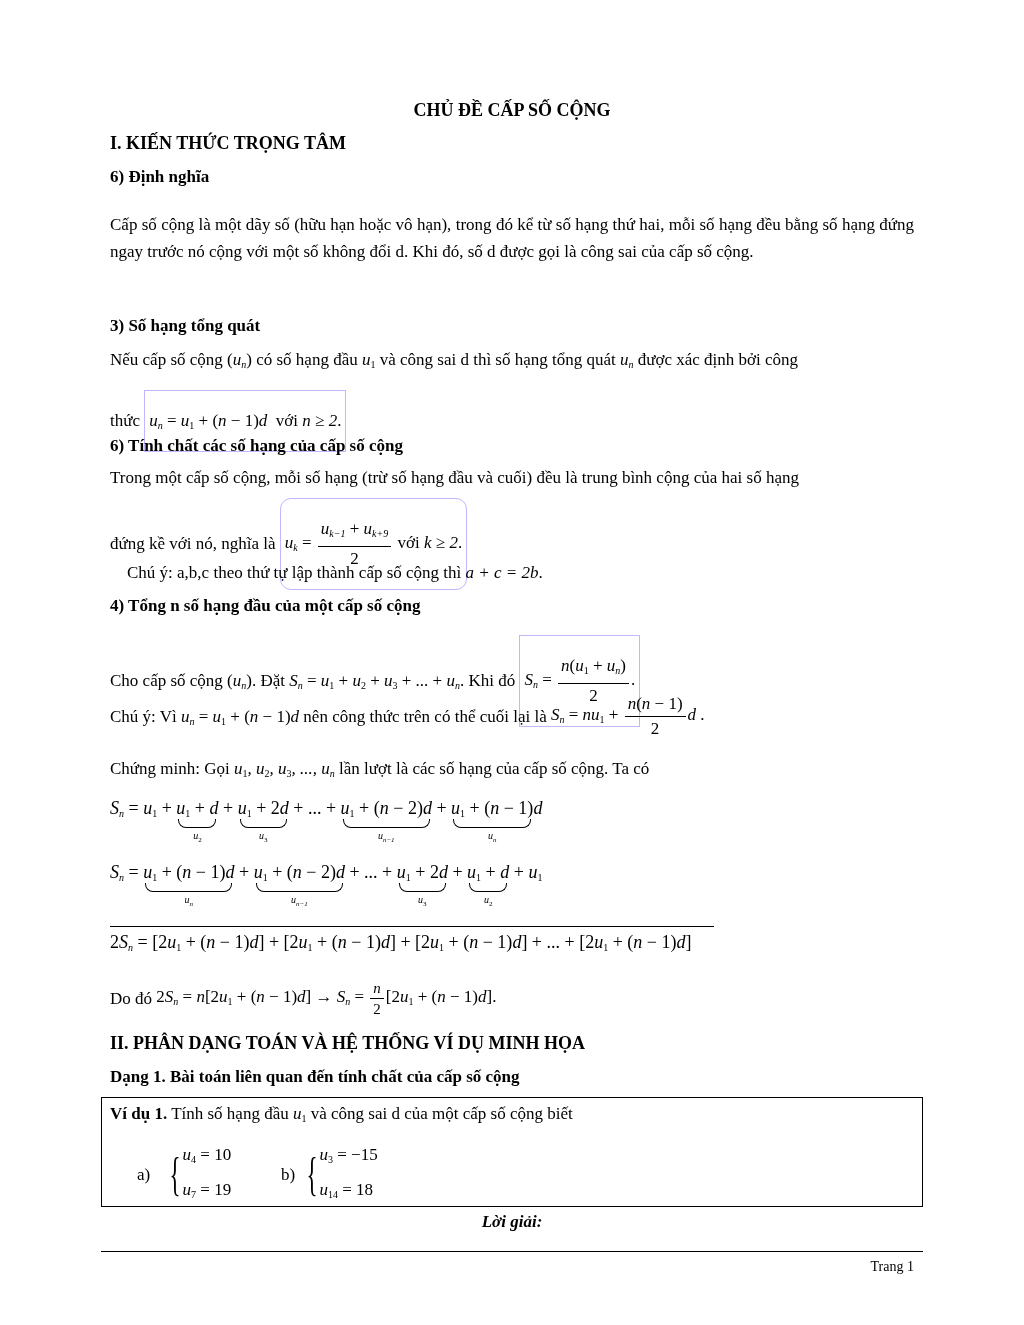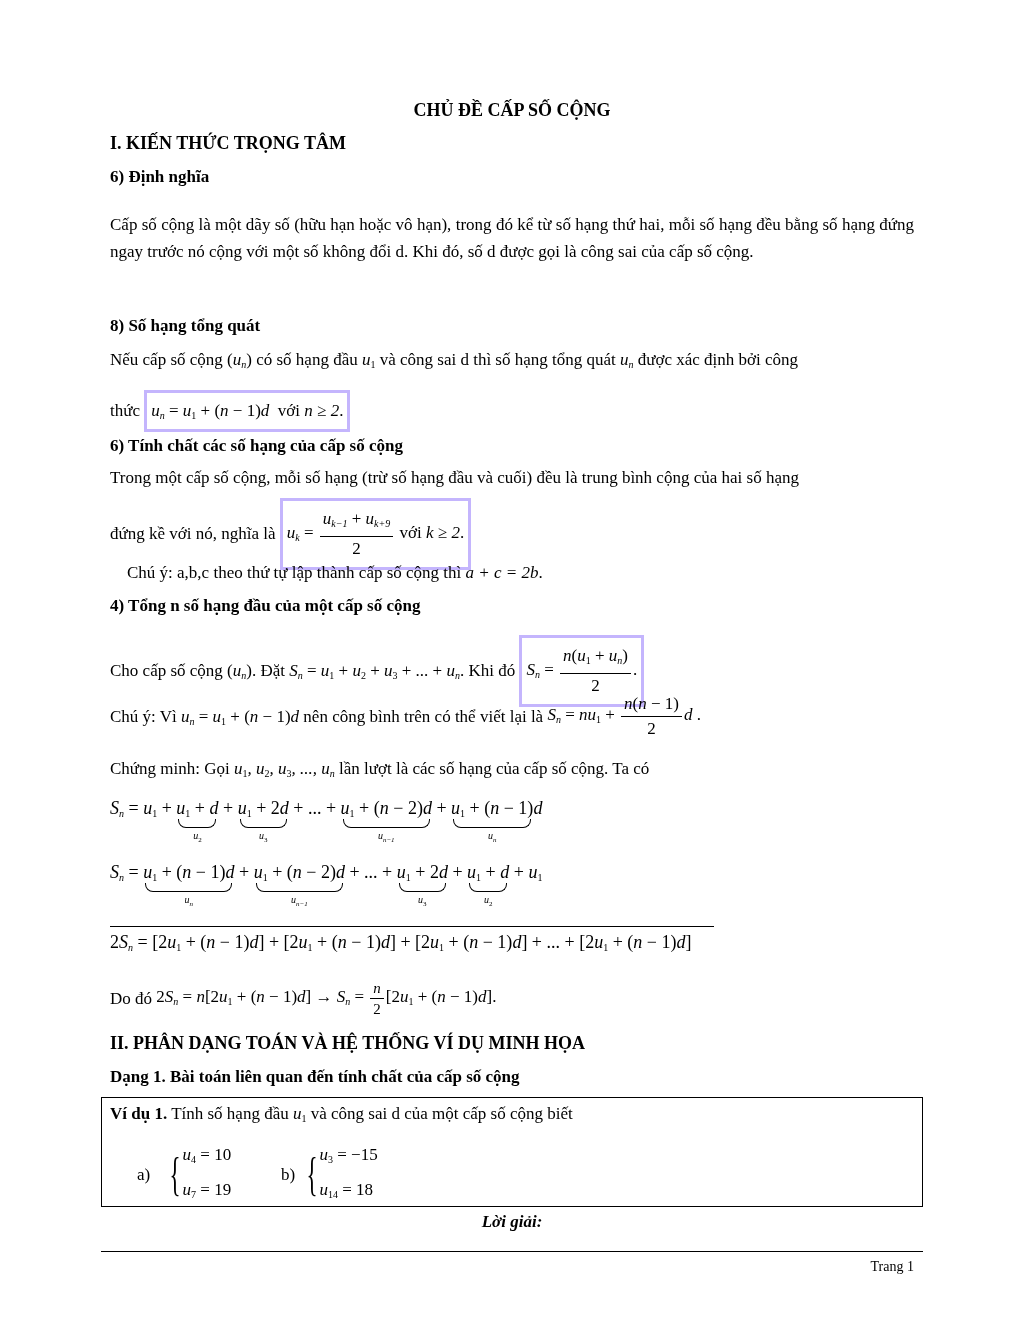--- a/index.html
+++ b/index.html
@@ -4,21 +4,21 @@
 <style>
   html, body { margin: 0; padding: 0; background: #ffffff; }
   body { width: 1024px; height: 1325px; position: relative; overflow: hidden;
          font-family: "Liberation Serif", serif; color: #000; font-size: 17px; }
   .abs { position: absolute; white-space: nowrap; }
   .b { font-weight: bold; }
   .i { font-style: italic; }
   .m { font-family: "Liberation Serif", serif; font-style: italic; }
   .up { font-style: normal; }
   sub { font-size: 10px; vertical-align: -3px; font-style: italic; }
-  .boxed { border: 3px solid #c4b5fd; padding: 8px 4px; display: inline-block; }
+  .boxed { border: 1px solid #c4b5fd; padding: 20px 4px; display: inline-block; }
   .frac { display: inline-block; vertical-align: middle; text-align: center; margin: 0 2px; }
   .frac .num { display: block; border-bottom: 1px solid #000; padding: 0 3px 2px 3px; line-height: 20px; }
   .frac .den { display: block; padding-top: 2px; line-height: 20px; font-style: normal; }
   .para { left: 110px; width: 804px; white-space: normal; text-align: justify; line-height: 27px; }
   .ub { display: inline-block; text-align: center; vertical-align: top; }
   .ub .term { display: block; }
   .ub .brace { display: block; height: 8px; border: 1px solid #000; border-top: none;
                border-radius: 0 0 8px 8px; margin: 0 2px; }
   .ub .lbl { display: block; font-size: 10px; font-style: italic; line-height: 12px; margin-top: 2px; }
   .sys { display: inline-block; vertical-align: middle; }
@@ -31,39 +31,39 @@
 <body>
 
 <div class="abs b" style="left:0; width:1024px; text-align:center; top:100px; font-size:18px;">CHỦ ĐỀ CẤP SỐ CỘNG</div>
 
 <div class="abs b" style="left:110px; top:133px; font-size:18px;">I. KIẾN THỨC TRỌNG TÂM</div>
 
 <div class="abs b" style="left:110px; top:167px;">6) Định nghĩa</div>
 
 <div class="abs para" style="top:211px;">Cấp số cộng là một dãy số (hữu hạn hoặc vô hạn), trong đó kể từ số hạng thứ hai, mỗi số hạng đều bằng số hạng đứng ngay trước nó cộng với một số không đổi d. Khi đó, số d được gọi là công sai của cấp số cộng.</div>
 
-<div class="abs b" style="left:110px; top:316px;">8) Số hạng tổng quát</div>
+<div class="abs b" style="left:110px; top:316px;">3) Số hạng tổng quát</div>
 
 <div class="abs" style="left:110px; top:350px;">
   <span>Nếu cấp số cộng </span><span class="m"><span class="up">(</span>u<sub>n</sub><span class="up">)</span></span>
   <span>có số hạng đầu </span><span class="m">u<sub class="up" style="font-style:normal">1</sub></span><span> và công sai d thì số hạng tổng quát </span><span class="m">u<sub>n</sub></span><span> được xác định bởi công</span>
 </div>
 
 <div class="abs" style="left:110px; top:390px;">
   <span>thức</span>
   <span class="boxed m">u<sub>n</sub> <span class="up">=</span> u<sub class="up" style="font-style:normal">1</sub> <span class="up">+ (</span>n <span class="up">− 1)</span>d&nbsp; <span class="up">với</span> <span>n ≥ 2</span><span class="up">.</span></span>
 </div>
 
 <div class="abs b" style="left:110px; top:436px;">6) Tính chất các số hạng của cấp số cộng</div>
 
 <div class="abs" style="left:110px; top:468px; width:804px; text-align:justify; white-space:normal;">Trong một cấp số cộng, mỗi số hạng (trừ số hạng đầu và cuối) đều là trung bình cộng của hai số hạng</div>
 
 <div class="abs" style="left:110px; top:498px;">
   <span style="vertical-align:middle;">đứng kề với nó, nghĩa là</span>
-  <span class="boxed m" style="vertical-align:middle;">
+  <span class="boxed m" style="vertical-align:middle;border-radius:11px;">
     u<sub>k</sub> <span class="up">=</span>
     <span class="frac"><span class="num">u<sub>k−1</sub> <span class="up">+</span> u<sub>k+9</sub></span><span class="den">2</span></span>
     <span class="up">với</span> <span>k ≥ 2</span><span class="up">.</span>
   </span>
 </div>
 
 <div class="abs" style="left:127px; top:563px;">
   <span>Chú ý: a,b,c theo thứ tự lập thành cấp số cộng thì</span>
   <span class="m">a + c = 2b</span><span>.</span>
 </div>
@@ -76,21 +76,21 @@
   <span class="m" style="vertical-align:middle;">S<sub>n</sub> <span class="up">=</span> u<sub style="font-style:normal">1</sub> <span class="up">+</span> u<sub style="font-style:normal">2</sub> <span class="up">+</span> u<sub style="font-style:normal">3</sub> <span class="up">+ ... +</span> u<sub>n</sub></span><span style="vertical-align:middle;">. Khi đó</span>
   <span class="boxed m" style="vertical-align:middle;">
     S<sub>n</sub> <span class="up">=</span>
     <span class="frac"><span class="num">n<span class="up">(</span>u<sub style="font-style:normal">1</sub> <span class="up">+</span> u<sub>n</sub><span class="up">)</span></span><span class="den">2</span></span><span class="up">.</span>
   </span>
 </div>
 
 <div class="abs" style="left:110px; top:694px;">
   <span style="vertical-align:middle;">Chú ý: Vì</span>
   <span class="m" style="vertical-align:middle;">u<sub>n</sub> <span class="up">=</span> u<sub style="font-style:normal">1</sub> <span class="up">+ (</span>n <span class="up">− 1)</span>d</span>
-  <span style="vertical-align:middle;">nên công bình trên có thể viết lại là</span>
+  <span style="vertical-align:middle;">nên công thức trên có thể cuối lại là</span>
   <span class="m" style="vertical-align:middle;">S<sub>n</sub> <span class="up">=</span> nu<sub style="font-style:normal">1</sub> <span class="up">+</span>
     <span class="frac"><span class="num" style="border-bottom:1px solid #000;">n<span class="up">(</span>n <span class="up">− 1)</span></span><span class="den">2</span></span>d <span class="up">.</span></span>
 </div>
 
 <div class="abs" style="left:110px; top:759px;">
   <span>Chứng minh: Gọi</span>
   <span class="m">u<sub style="font-style:normal">1</sub>, u<sub style="font-style:normal">2</sub>, u<sub style="font-style:normal">3</sub>, ..., u<sub>n</sub></span>
   <span>lần lượt là các số hạng của cấp số cộng. Ta có</span>
 </div>
 

